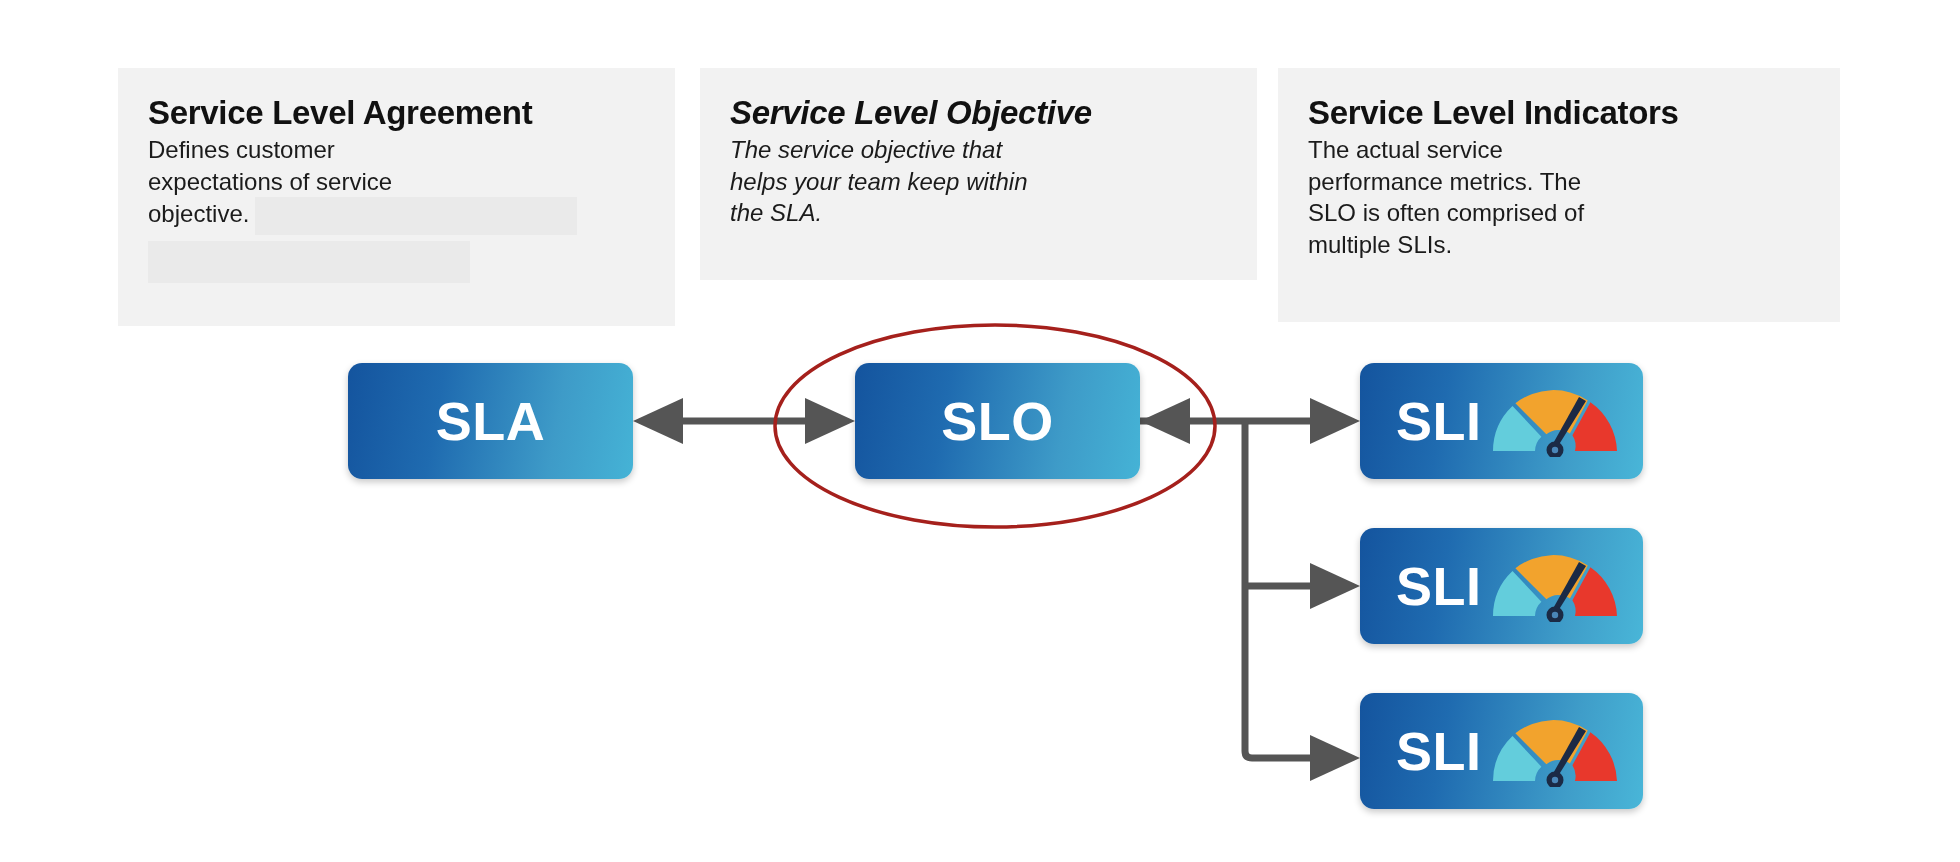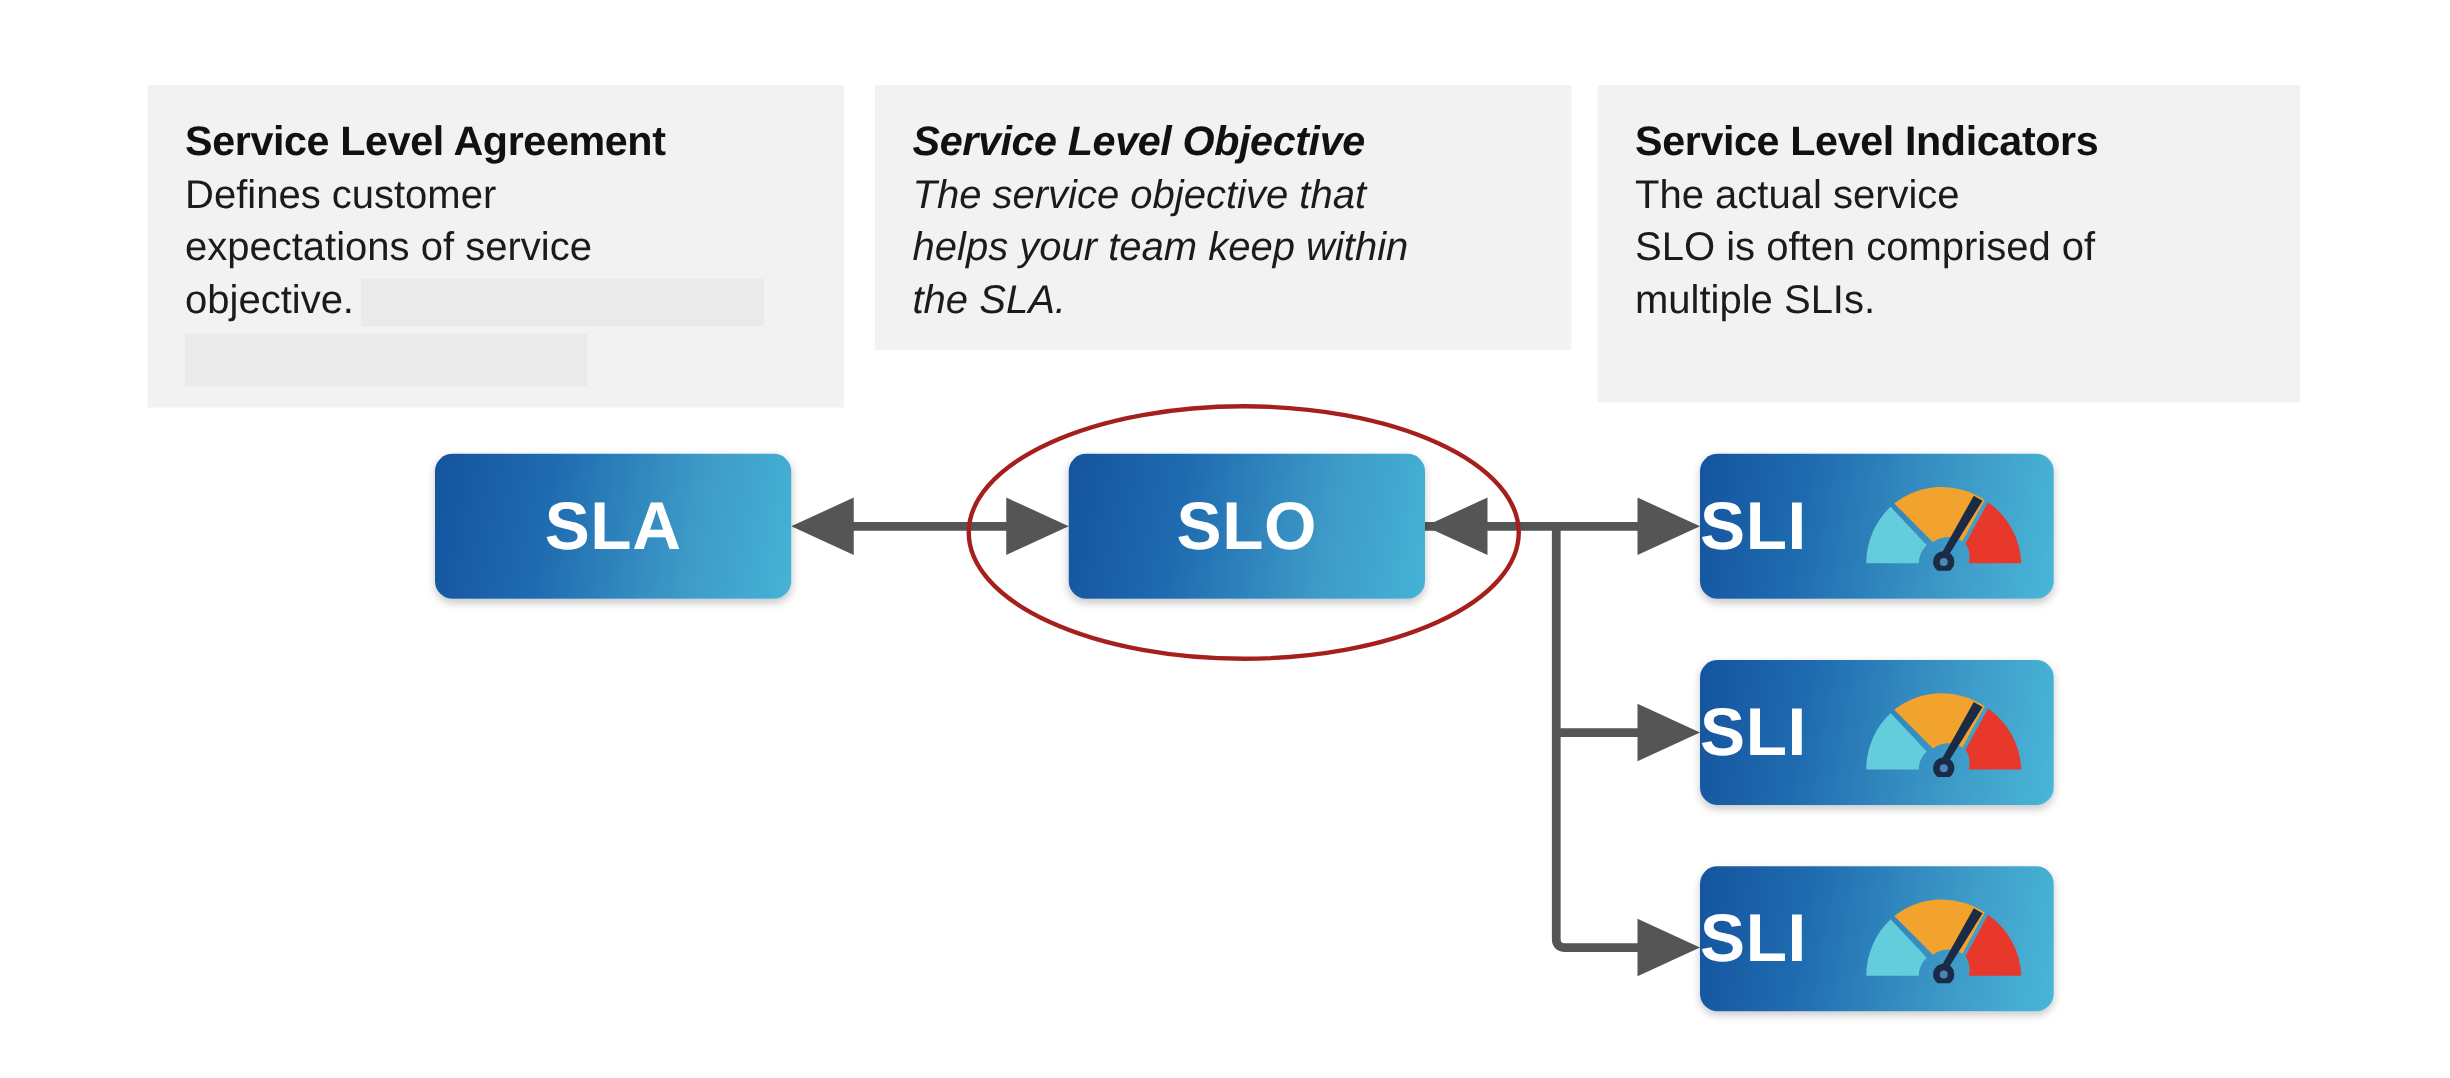--- a/index.html
+++ b/index.html
@@ -26,21 +26,21 @@
   .card-title {
     font-size: 33px;
     font-weight: bold;
     color: #111111;
     line-height: 1.15;
     letter-spacing: -0.3px;
     margin: 0 0 2px 0;
     white-space: nowrap;
   }
   .card-body {
-    font-size: 32px;
+    font-size: 24px;
     font-weight: 400;
     color: #1b1b1b;
     line-height: 1.32;
     margin: 0;
   }
   .redact {
     display: inline-block;
     background: #eaeaea;
     vertical-align: middle;
   }
@@ -84,20 +84,21 @@
   }
   #node-slo {
     left: 855px; top: 363px; width: 285px; height: 116px;
     background: linear-gradient(100deg, #14549e 0%, #1f6bb0 32%, #3e9bc8 72%, #45b3d6 100%);
     justify-content: center;
   }
   .node-sli {
     left: 1360px; width: 283px; height: 116px;
     background: linear-gradient(100deg, #14549e 0%, #1f6bb0 30%, #3f9dc9 74%, #49b6d8 100%);
     justify-content: flex-start;
+    padding-left: 36px;
   }
   #node-sli-1 { top: 363px; }
   #node-sli-2 { top: 528px; }
   #node-sli-3 { top: 693px; }
 
   .gauge {
     position: absolute;
     right: 22px;
     top: 50%;
     transform: translateY(-50%);
@@ -124,20 +125,21 @@
     <div>The service objective that</div>
     <div>helps your team keep within</div>
     <div>the SLA.</div>
   </div>
 </div>
 
 <div class="card" id="card-sli">
   <div class="card-title">Service Level Indicators</div>
   <div class="card-body">
     <div>The actual service</div>
+    <div>performance metrics. The</div>
     <div>SLO is often comprised of</div>
     <div>multiple SLIs.</div>
   </div>
 </div>
 
 <svg id="flow" viewBox="0 0 1960 862">
 
   <g>
     <line x1="676" y1="421" x2="812" y2="421" stroke="#555555" stroke-width="7"></line>
     <polygon points="633,421 683,398 683,444" fill="#555555"></polygon>

